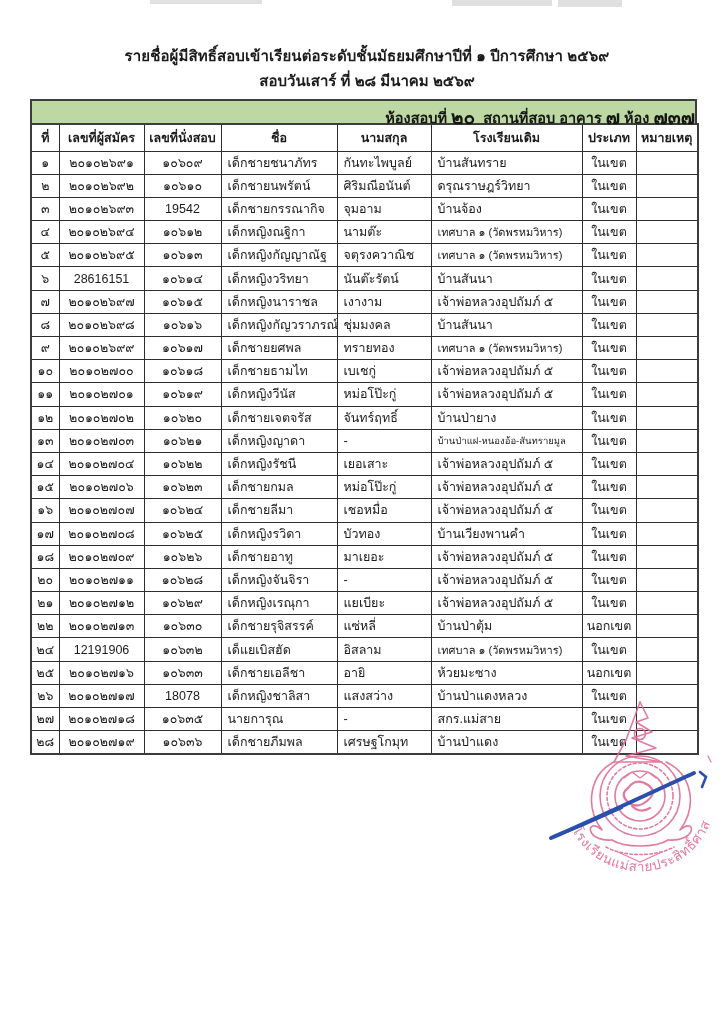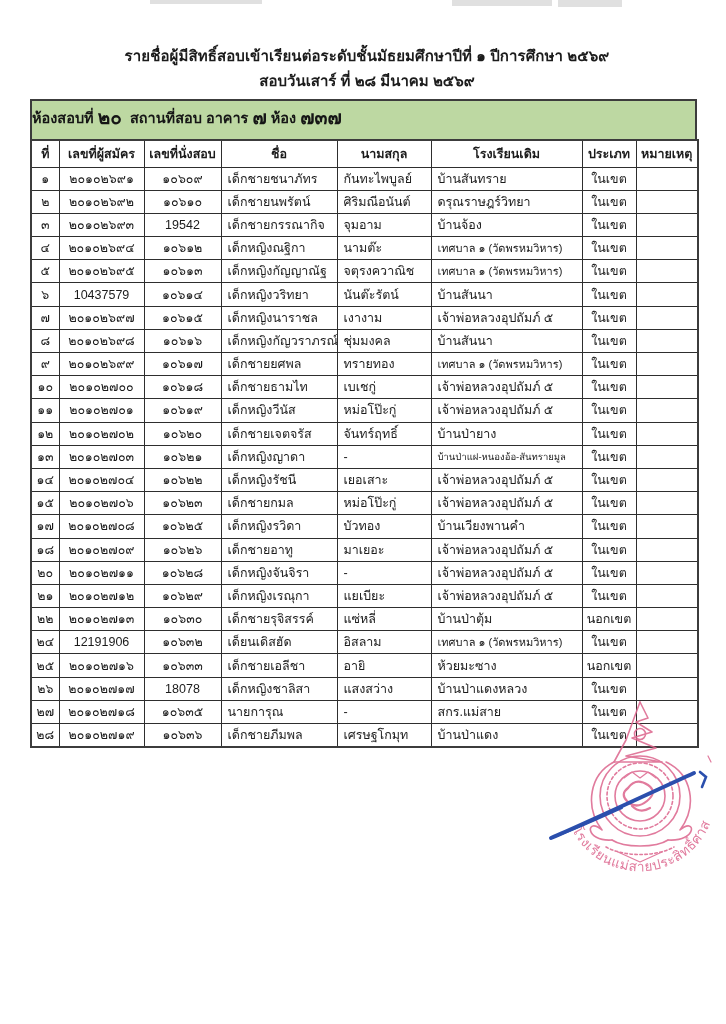--- a/index.html
+++ b/index.html
@@ -23,24 +23,24 @@
   }
   .doc-subtitle{
     position:absolute;left:4px;top:69px;width:100%;
     text-align:center;font-size:15px;font-weight:600;
   }
 
   .table-wrap{position:absolute;left:30px;top:99px;width:667px;}
 
   .room-banner{
     box-sizing:border-box;
-    height:40px;line-height:33px;
+    height:24px;line-height:33px;
     background:#bdd8a2;
     border:2px solid #3c3c3c;border-bottom:none;
-    text-align:left;font-size:14.5px;font-weight:600;color:#151515;
+    text-align:right;font-size:14.5px;font-weight:600;color:#151515;
   }
   .room-banner span{white-space:pre;}
   .room-banner .big-num{font-size:19px;font-weight:700;vertical-align:-1px;}
 
   table.roster{
     width:667px;border-collapse:collapse;table-layout:fixed;
     border:2px solid #3c3c3c;
     font-size:12.5px;
   }
   .roster th{
@@ -147,21 +147,21 @@
             <td class="c">๒๐๑๐๒๖๙๕</td>
             <td class="c">๑๐๖๑๓</td>
             <td class="l">เด็กหญิงกัญญาณัฐ</td>
             <td class="l">จตุรงควาณิช</td>
             <td class="l sm1">เทศบาล ๑ (วัดพรหมวิหาร)</td>
             <td class="c">ในเขต</td>
             <td class="c"></td>
           </tr>
           <tr>
             <td class="c">๖</td>
-            <td class="c">10437579</td>
+            <td class="c">28616151</td>
             <td class="c">๑๐๖๑๔</td>
             <td class="l">เด็กหญิงวริทยา</td>
             <td class="l">นันต๊ะรัตน์</td>
             <td class="l">บ้านสันนา</td>
             <td class="c">ในเขต</td>
             <td class="c"></td>
           </tr>
           <tr>
             <td class="c">๗</td>
             <td class="c">๒๐๑๐๒๖๙๗</td>
@@ -241,20 +241,30 @@
             <td class="l">เจ้าพ่อหลวงอุปถัมภ์ ๕</td>
             <td class="c">ในเขต</td>
             <td class="c"></td>
           </tr>
           <tr>
             <td class="c">๑๕</td>
             <td class="c">๒๐๑๐๒๗๐๖</td>
             <td class="c">๑๐๖๒๓</td>
             <td class="l">เด็กชายกมล</td>
             <td class="l">หม่อโป๊ะกู่</td>
+            <td class="l">เจ้าพ่อหลวงอุปถัมภ์ ๕</td>
+            <td class="c">ในเขต</td>
+            <td class="c"></td>
+          </tr>
+          <tr>
+            <td class="c">๑๖</td>
+            <td class="c">๒๐๑๐๒๗๐๗</td>
+            <td class="c">๑๐๖๒๔</td>
+            <td class="l">เด็กชายลีมา</td>
+            <td class="l">เชอหมื่อ</td>
             <td class="l">เจ้าพ่อหลวงอุปถัมภ์ ๕</td>
             <td class="c">ในเขต</td>
             <td class="c"></td>
           </tr>
           <tr>
             <td class="c">๑๗</td>
             <td class="c">๒๐๑๐๒๗๐๘</td>
             <td class="c">๑๐๖๒๕</td>
             <td class="l">เด็กหญิงรวิดา</td>
             <td class="l">บัวทอง</td>
@@ -299,21 +309,21 @@
             <td class="l">เด็กชายรุจิสรรค์</td>
             <td class="l">แซ่หลี่</td>
             <td class="l">บ้านป่าตุ้ม</td>
             <td class="c">นอกเขต</td>
             <td class="c"></td>
           </tr>
           <tr>
             <td class="c">๒๔</td>
             <td class="c">12191906</td>
             <td class="c">๑๐๖๓๒</td>
-            <td class="l">เด็ยนเดิสฮัด</td>
+            <td class="l">เด็แยเบิสฮัด</td>
             <td class="l">อิสลาม</td>
             <td class="l sm1">เทศบาล ๑ (วัดพรหมวิหาร)</td>
             <td class="c">ในเขต</td>
             <td class="c"></td>
           </tr>
           <tr>
             <td class="c">๒๕</td>
             <td class="c">๒๐๑๐๒๗๑๖</td>
             <td class="c">๑๐๖๓๓</td>
             <td class="l">เด็กชายเอลีชา</td>

